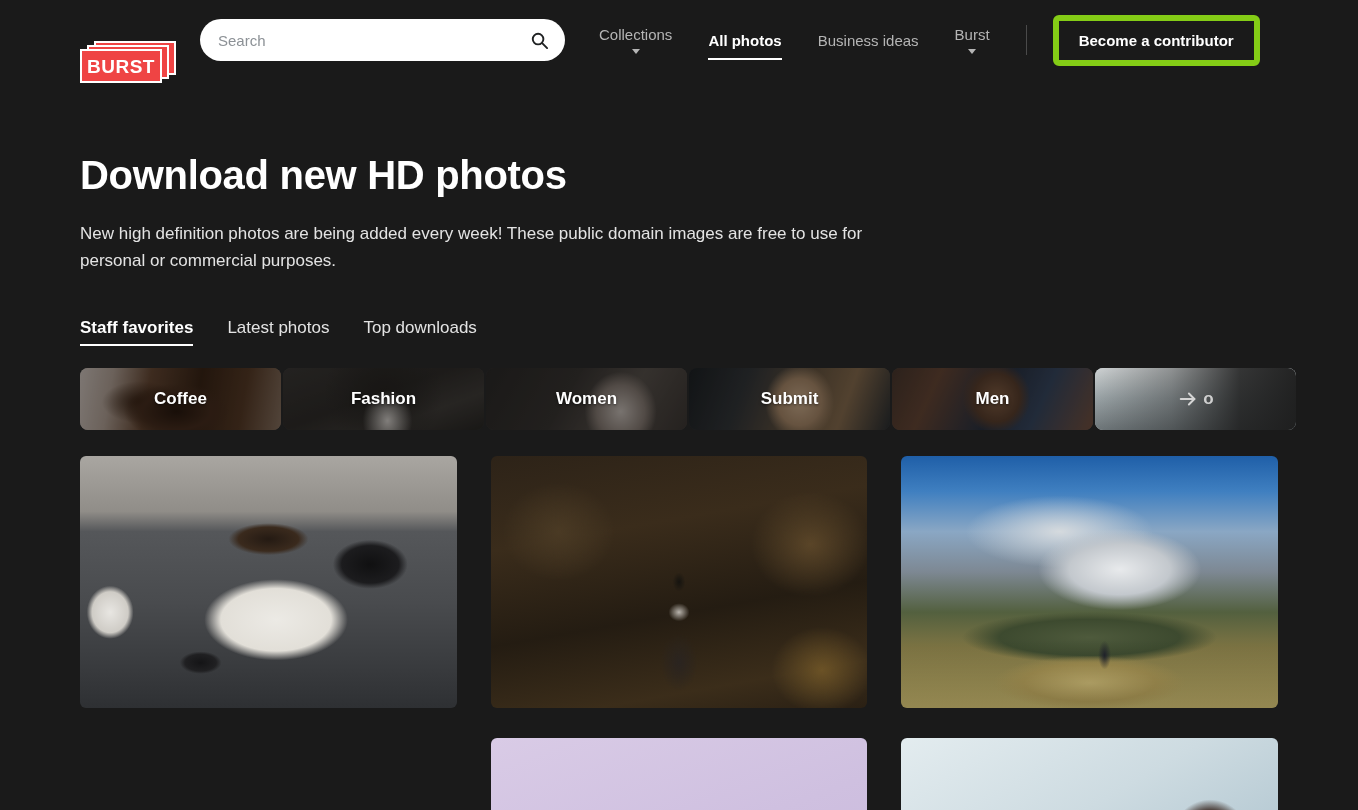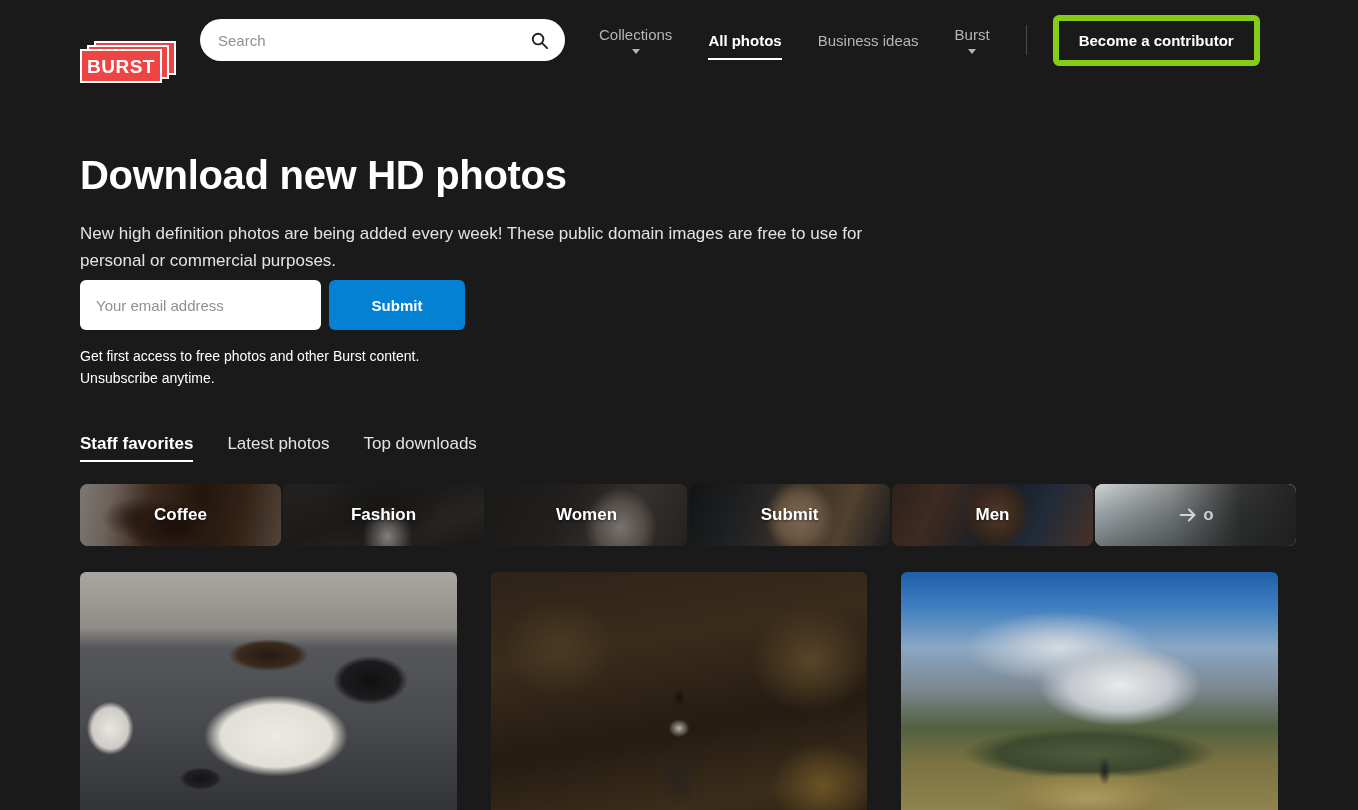--- a/index.html
+++ b/index.html
@@ -132,21 +132,20 @@
     padding: 11px 20px;
     cursor: pointer;
     white-space: nowrap;
     font-family: "Liberation Sans", sans-serif;
   }
 
   
   .hero {
     display: flex;
     padding: 72px 80px 0 80px;
-    flex-direction: column;
   }
   .hero-left { max-width: 790px; }
   .hero-title {
     font-size: 40px;
     font-weight: bold;
     line-height: 1.15;
     letter-spacing: -0.3px;
     color: #ffffff;
   }
   .hero-desc {
@@ -432,27 +431,20 @@
     <button class="contributor-btn">Become a contributor</button>
   </div>
 </div>
 
 <div class="hero">
   <div class="hero-left">
     <h1 class="hero-title">Download new HD photos</h1>
     <p class="hero-desc">New high definition photos are being added every week! These public domain images are free to use for personal or commercial purposes.</p>
   </div>
 
-  <div class="hero-right">
-    <div class="signup-row">
-      <input class="email-input" type="email" placeholder="Your email address" style="">
-      <button class="submit-btn">Submit</button>
-    </div>
-    <p class="signup-note">Get first access to free photos and other Burst content. Unsubscribe anytime.</p>
-  </div>
 </div>
 
 <div class="tabs">
   <div class="tab active">
     <span>Staff favorites</span>
   </div>
   <div class="tab">
     <span>Latest photos</span>
   </div>
   <div class="tab">

